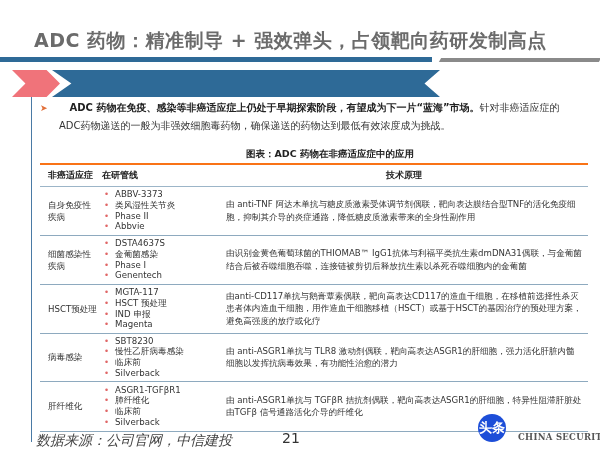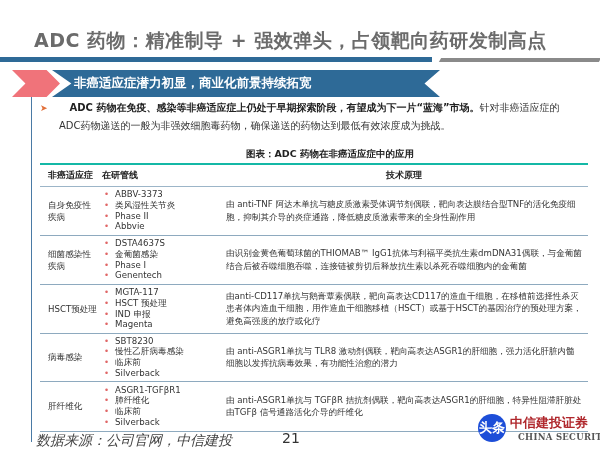--- a/index.html
+++ b/index.html
@@ -32,21 +32,21 @@
 
   .intro { position: absolute; left: 40px; top: 99px; width: 545px; font-size: 10px; line-height: 17px; color: #333; }
   .intro .arrow { color: #e2703a; font-size: 9px; margin-right: 10px; }
   .intro b { font-weight: bold; color: #222; margin-left: 12px; }
   .intro .line2 { padding-left: 19px; display: block; }
 
   .caption { position: absolute; left: 0; top: 148px; width: 600px; text-align: center; font-size: 9.5px; font-weight: bold; color: #222; padding-left: 60px; }
 
   table { position: absolute; left: 40px; top: 163px; width: 548px; border-collapse: collapse; font-size: 8.6px; color: #333; }
   th { font-weight: bold; text-align: left; height: 22px; color: #222; font-size: 9px; }
-  thead tr { border-top: 2px solid #14b8a6; border-bottom: 1px solid #9cb5c8; }
+  thead tr { border-top: 2px solid #f97316; border-bottom: 1px solid #9cb5c8; }
   tbody tr { border-bottom: 1.5px solid #8eaabf; }
   td { vertical-align: middle; padding: 2px 4px; }
   td.ind { width: 62px; padding-left: 8px; line-height: 12px; }
   td.pipe { width: 118px; padding-left: 2px; }
   td.pipe ul { list-style: none; }
   td.pipe li { line-height: 10.8px; white-space: nowrap; }
   td.pipe li::before { content: "•"; color: #e06666; margin-right: 6px; }
   td.tech { line-height: 12.5px; padding-left: 6px; padding-right: 6px; }
   th.techh { text-align: center; }
   th.indh { padding-left: 8px; }
@@ -61,21 +61,20 @@
 </head>
 <body>
 
 <div class="title">ADC 药物：精准制导 + 强效弹头，占领靶向药研发制高点</div>
 <div class="rule-blue"></div>
 <div class="rule-gray"></div>
 
 <div class="banner">
   <div class="pink"></div>
   <div class="blue"></div>
-  <div class="text">非癌适应症潜力初显，商业化前景持续拓宽</div>
 </div>
 
 <div class="frame"></div>
 
 <div class="intro">
   <span class="arrow">➤</span><b>ADC 药物在免疫、感染等非癌适应症上仍处于早期探索阶段，有望成为下一片“蓝海”市场。</b><span>针对非癌适应症的</span>
   <span class="line2">ADC药物递送的一般为非强效细胞毒药物，确保递送的药物达到最低有效浓度成为挑战。</span>
 </div>
 
 <div class="caption">图表：ADC 药物在非癌适应症中的应用</div>
@@ -150,15 +149,14 @@
       <td class="tech">由 anti-ASGR1单抗与 TGFβR 拮抗剂偶联，靶向高表达ASGR1的肝细胞，特异性阻滞肝脏处由TGFβ 信号通路活化介导的纤维化</td>
     </tr>
   </tbody>
 </table>
 
 <div class="source">数据来源：公司官网，中信建投</div>
 <div class="page">21</div>
 
 <div class="logo">
   <div class="emblem">头条</div>
-  <div class="cn">中信建投证券</div>
   <div class="en">CHINA SECURITIES</div>
 </div>
 
 </body></html>

